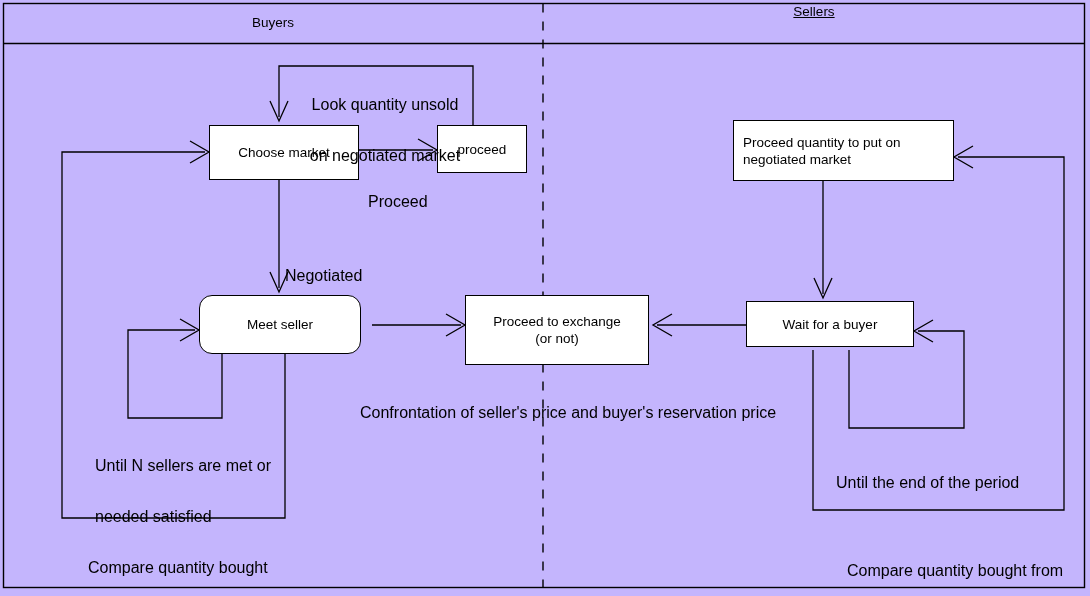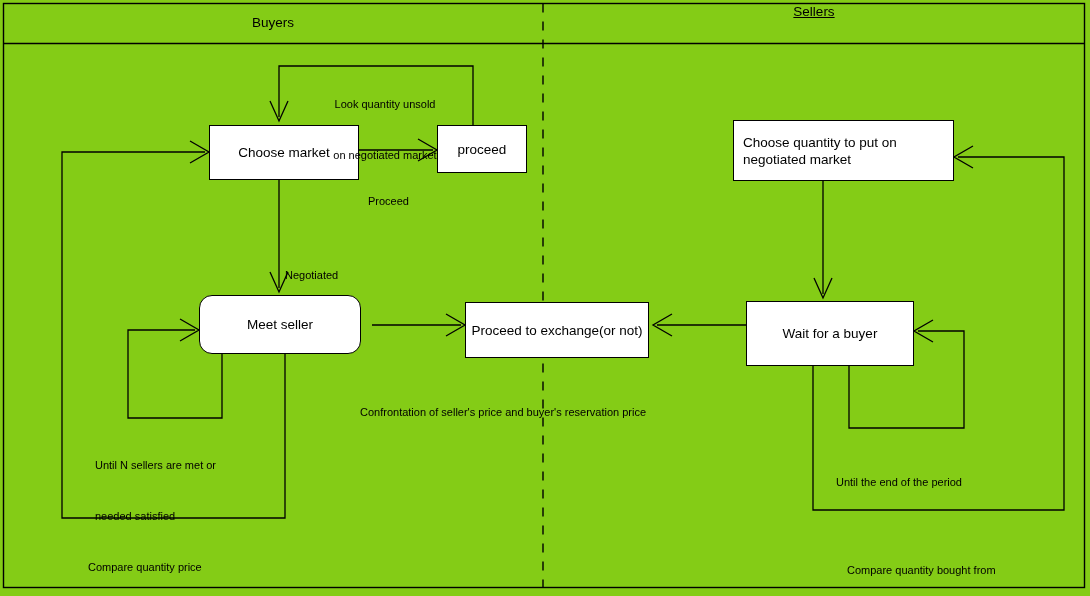--- a/index.html
+++ b/index.html
@@ -7,21 +7,21 @@
   body{
     font-family:"Liberation Sans","DejaVu Sans",sans-serif;
     color:#000000;
     -webkit-font-smoothing:antialiased;
   }
   #canvas{
     position:relative;
     width:1090px;
     height:596px;
     overflow:hidden;
-    background:#84cc16;
+    background:#c4b5fd;
   }
   #svg-layer{
     position:absolute;
     left:0; top:0;
     width:1090px;
     height:596px;
   }
   .node{
     position:absolute;
     box-sizing:border-box;
@@ -41,21 +41,21 @@
     padding-left:9px;
   }
   .lane-title{
     position:absolute;
     font-size:13.5px;
     text-align:center;
     z-index:4;
   }
   .edge-label{
     position:absolute;
-    font-size:11px;
+    font-size:16px;
     line-height:17px;
     background:transparent;
     z-index:4;
     white-space:pre;
   }
   .edge-label.center{ text-align:center; }
   .edge-label.left{ text-align:left; }
 </style>
 </head>
 <body>
@@ -108,31 +108,31 @@
   </div>
 
   <div class="node" style="left:437px; top:125px; width:90px; height:48px;">
     <span>proceed</span>
   </div>
 
   <div class="node" style="left:199px; top:295px; width:162px; height:59px;border-radius:13px;">
     <span>Meet seller</span>
   </div>
 
-  <div class="node" style="left:465px; top:302px; width:184px; height:56px; flex-direction:row;">
+  <div class="node" style="left:465px; top:295px; width:184px; height:70px; flex-direction:column;">
     <span>Proceed to exchange</span>
     <span>(or not)</span>
   </div>
 
   <div class="node left-align" style="left:733px; top:120px; width:221px; height:61px; flex-direction:column; align-items:flex-start; justify-content:center;">
-    <span>Choose quantity to put on</span>
+    <span>Proceed quantity to put on</span>
     <span>negotiated market</span>
   </div>
 
-  <div class="node" style="left:746px; top:301px; width:168px; height:65px;">
+  <div class="node" style="left:746px; top:301px; width:168px; height:46px;">
     <span>Wait for a buyer</span>
   </div>
 
   <div class="edge-label center" style="left:290px; top:62px; width:190px;">
     <div>Look quantity unsold</div>
     <div>on negotiated market</div>
   </div>
 
   <div class="edge-label left" style="left:368px; top:159px;">
     <div>Proceed</div>
@@ -145,21 +145,21 @@
   <div class="edge-label left" style="left:360px; top:370px;">
     <div>Confrontation of seller's price and buyer's reservation price</div>
   </div>
 
   <div class="edge-label left" style="left:95px; top:423px;">
     <div>Until N sellers are met or</div>
     <div>needed satisfied</div>
   </div>
 
   <div class="edge-label left" style="left:88px; top:525px;">
-    <div>Compare quantity price</div>
+    <div>Compare quantity bought</div>
     
   </div>
 
   <div class="edge-label left" style="left:836px; top:440px;">
     <div>Until the end of the period</div>
   </div>
 
   <div class="edge-label left" style="left:847px; top:528px;">
     <div>Compare quantity bought from</div>
     

